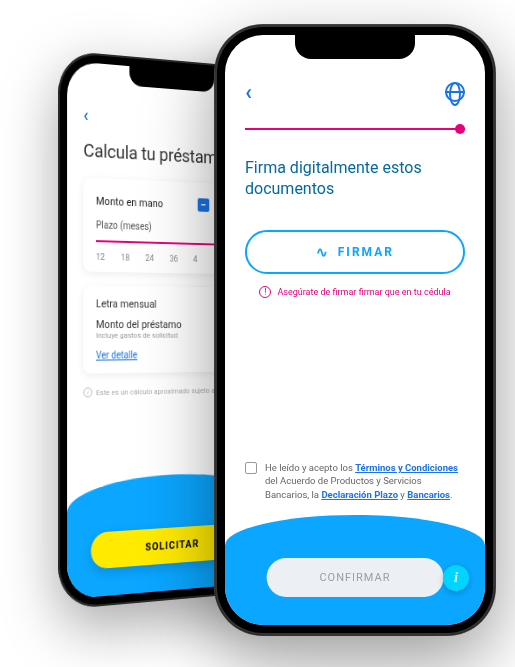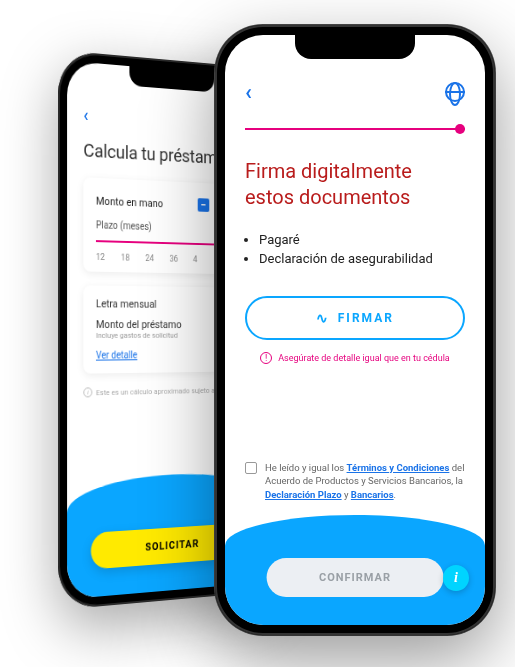--- a/index.html
+++ b/index.html
@@ -80,21 +80,21 @@
   .topbar { padding: 44px 20px 0 20px; display: flex; justify-content: space-between; align-items: center; }
   .chev { color: #1a73e8; font-size: 22px; font-weight: 700; }
   .globe { width: 20px; height: 20px; border: 2px solid #1a73e8; border-radius: 50%; position: relative; }
   .globe::before { content: ""; position: absolute; top: -2px; left: 50%; width: 8px; height: 20px; border: 2px solid #1a73e8; border-radius: 50%; transform: translateX(-50%); }
   .globe::after { content: ""; position: absolute; left: -2px; top: 50%; width: 20px; height: 2px; background: #1a73e8; transform: translateY(-50%); }
 
   .progress { margin: 20px 20px 0 20px; position: relative; height: 10px; }
   .prog-line { position: absolute; top: 4px; left: 0; right: 0; height: 2px; background: #e6007e; }
   .prog-dot { position: absolute; top: 0; right: 0; width: 10px; height: 10px; border-radius: 50%; background: #e6007e; }
 
-  .h1 { font-size: 20px; font-weight: 400; color: #b91c1c; margin: 24px 20px 0 20px; line-height: 1.3; }
+  .h1 { font-size: 16px; font-weight: 400; color: #0369a1; margin: 24px 20px 0 20px; line-height: 1.3; }
   .doclist { margin: 22px 20px 0 34px; font-size: 13px; color: #222; }
   .doclist li { margin-bottom: 4px; }
 
   .btn-sign {
     margin: 30px 20px 0 20px; border: 2px solid #0aa6ff; border-radius: 30px;
     padding: 12px 0; text-align: center; color: #0aa6ff; font-size: 12px; font-weight: 700;
     letter-spacing: 2px; display: flex; align-items: center; justify-content: center; gap: 8px;
   }
   .squiggle { font-size: 14px; color: #0aa6ff; }
 
@@ -102,21 +102,21 @@
   .warn-i { width: 12px; height: 12px; border: 1px solid #e6007e; border-radius: 50%; display: inline-flex; align-items: center; justify-content: center; font-size: 9px; }
 
   .terms { position: absolute; bottom: 124px; left: 20px; right: 20px; font-size: 9.5px; color: #666; line-height: 1.4; display: flex; gap: 8px; }
   .chk { width: 12px; height: 12px; border: 1px solid #999; border-radius: 2px; flex-shrink: 0; margin-top: 1px; }
   .terms a { color: #1a73e8; text-decoration: underline; font-weight: 700; }
 
   .wave { position: absolute; bottom: 0; left: 0; right: 0; height: 110px; background: #0aa6ff; border-radius: 90% 90% 0 0 / 55px 55px 0 0; }
   .btn-confirm {
     position: absolute; bottom: 28px; left: 50%; transform: translateX(-50%);
     width: 68%; padding: 13px 0; background: #eceff3; border-radius: 30px;
-    text-align: center; font-size: 11px; font-weight: 700; letter-spacing: 1px; color: #9aa0a6;
+    text-align: center; font-size: 11px; font-weight: 400; letter-spacing: 1px; color: #9aa0a6;
   }
   .info-btn {
     position: absolute; bottom: 34px; right: 16px; width: 26px; height: 26px;
     background: #00d4ff; border-radius: 50%; color: #fff; display: flex; align-items: center; justify-content: center;
     font-family: serif; font-style: italic; font-weight: 700; font-size: 14px;
     box-shadow: 0 2px 6px rgba(0,0,0,0.2);
   }
 </style>
 </head>
 <body>
@@ -182,39 +182,35 @@
           <span class="globe"></span>
         </div>
 
         <div class="progress">
           <div class="prog-line"></div>
             <div class="prog-dot"></div>
         </div>
 
         <div class="h1">Firma digitalmente estos documentos</div>
 
-        <ul class="doclist">
-          <li>Pagaré</li>
-          <li>Declaración de asegurabilidad</li>
-        </ul>
 
         <div class="btn-sign">
           <span class="squiggle">∿</span>
           <span>FIRMAR</span>
         </div>
 
         <div class="warn">
           <span class="warn-i">!</span>
-          <span>Asegúrate de detalle igual que en tu cédula</span>
+          <span>Asegúrate de firmar firmar que en tu cédula</span>
         </div>
 
         <div class="terms">
           <span class="chk"></span>
           <span>
-            <span>He leído y igual los </span><a>Términos y Condiciones</a><span> del Acuerdo de Productos y Servicios Bancarios, la </span><a>Declaración Plazo</a><span> y </span><a>Bancarios</a><span>.</span>
+            <span>He leído y acepto los </span><a>Términos y Condiciones</a><span> del Acuerdo de Productos y Servicios Bancarios, la </span><a>Declaración Plazo</a><span> y </span><a>Bancarios</a><span>.</span>
           </span>
         </div>
 
         <div class="wave"></div>
         <div class="btn-confirm">CONFIRMAR</div>
         <div class="info-btn">i</div>
       </div>
     </div>
   </div>
 

